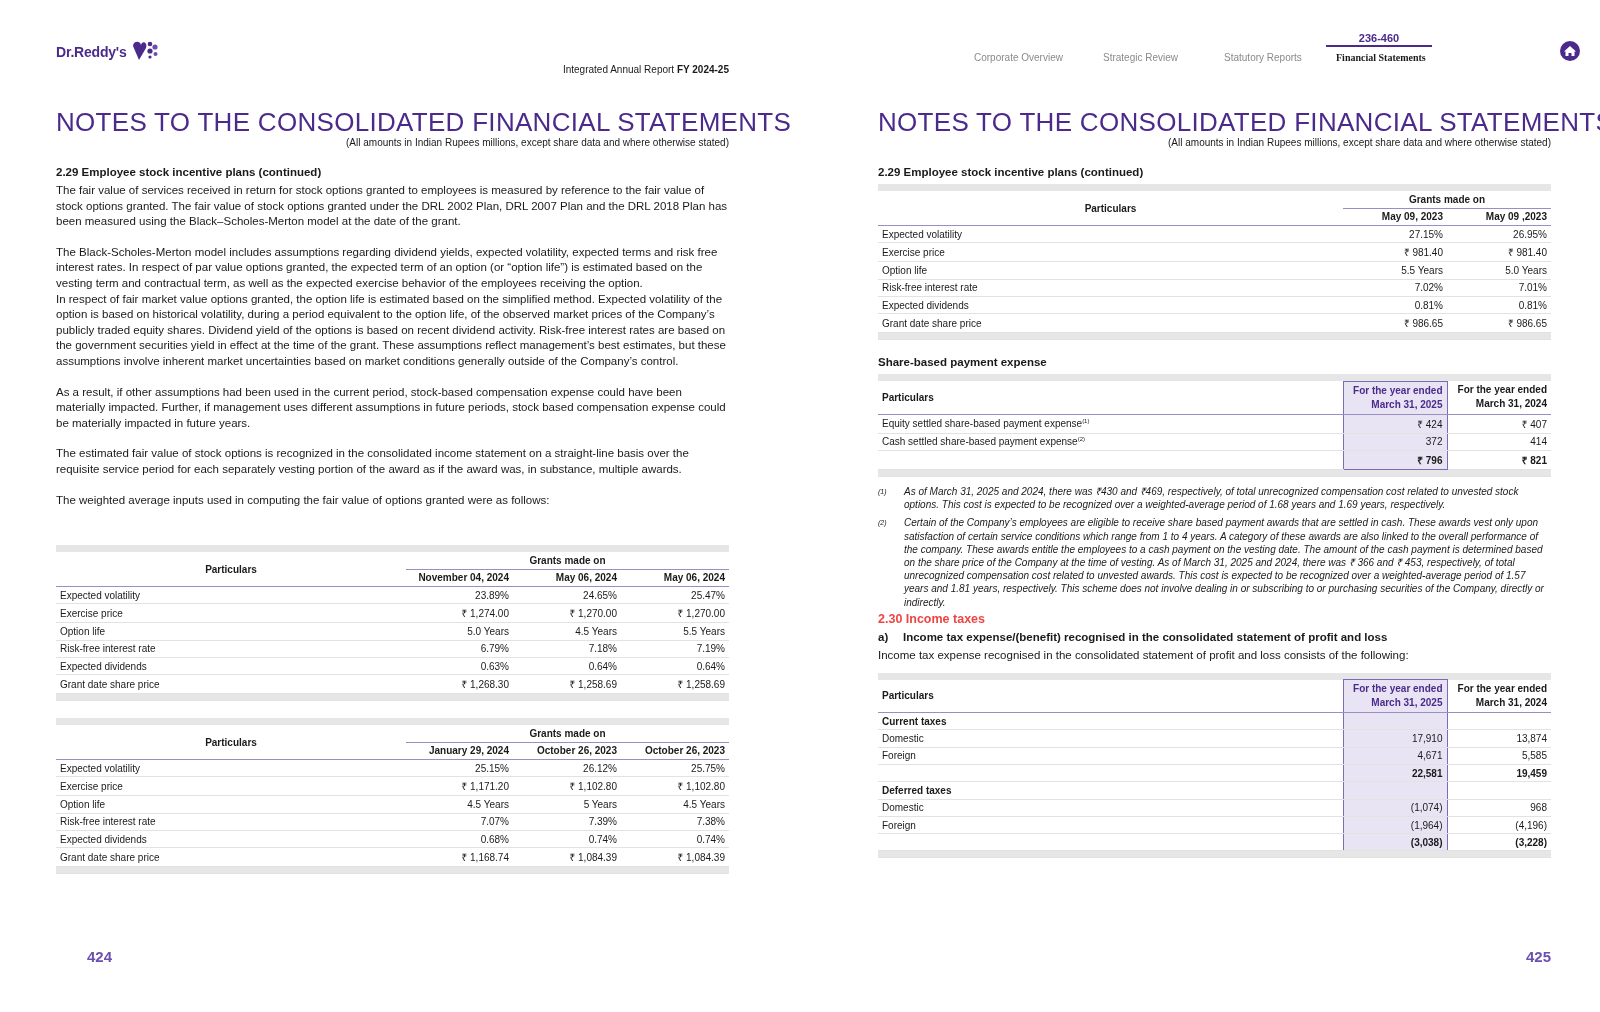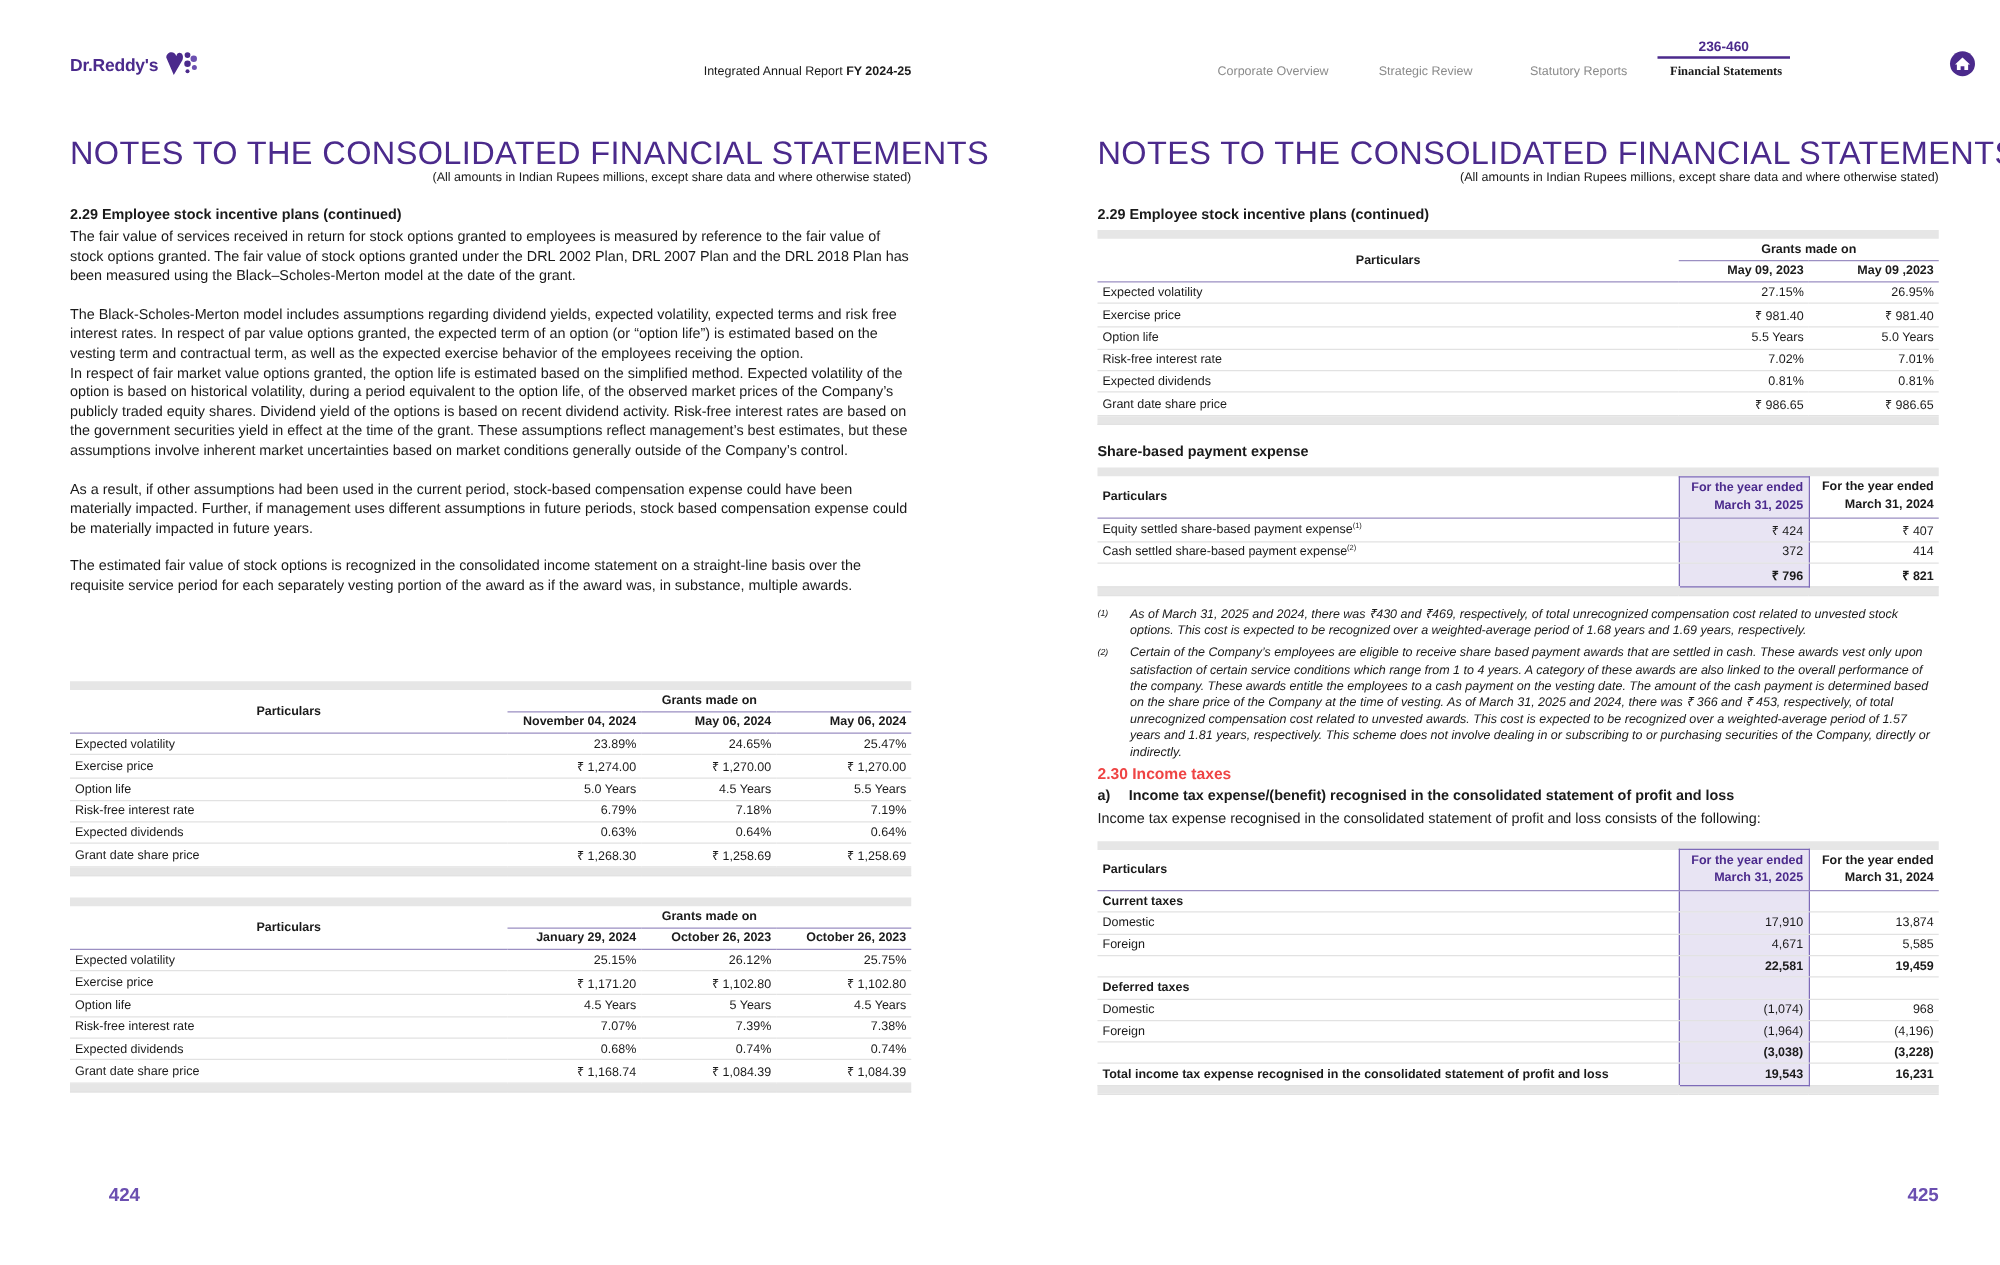--- a/index.html
+++ b/index.html
@@ -4,21 +4,21 @@
 <style>
   * { box-sizing: border-box; margin: 0; padding: 0; }
   html, body { width: 1600px; height: 1012px; background: #ffffff; overflow: hidden; }
   body { font-family: "Liberation Sans", sans-serif; color: #1a1a1a; position: relative; }
   .page { position: absolute; top: 0; height: 1012px; }
   .page.left { left: 56px; width: 673px; }
   .page.right { left: 878px; width: 673px; }
 
   .logo { position: absolute; top: 40px; left: 0; display: flex; align-items: center; gap: 4px; }
   .logo-text { font-size: 14px; font-weight: bold; color: #4b2a8c; letter-spacing: -0.2px; }
-  .report-label { position: absolute; top: 52px; right: 0; font-size: 10px; color: #1a1a1a; padding-left: 34px; }
+  .report-label { position: absolute; top: 64px; right: 0; font-size: 10px; color: #1a1a1a; padding-left: 34px; }
   .report-label b { font-weight: bold; }
 
   .nav { position: absolute; top: 32px; left: 0; width: 673px; height: 40px; }
   .nav-item { position: absolute; top: 20px; font-size: 10px; color: #8a8a8a; cursor: pointer; }
   .nav-item.active { color: #1a1a1a; font-weight: bold; font-family: Liberation Serif, serif; }
   .nav-range { position: absolute; top: 0; font-size: 11px; font-weight: bold; color: #4b2a8c; text-align: center; width: 106px; border-bottom: 2px solid #4b2a8c; padding-bottom: 1px; }
   .home-icon { position: absolute; top: 8px; right: -30px; width: 22px; height: 22px; cursor: pointer; }
 
   .main-title { position: absolute; top: 107px; left: 0; width: 673px; font-size: 26px; color: #4b2a8c; letter-spacing: 0.3px; white-space: nowrap; }
   .subtitle { position: absolute; top: 137px; right: 0; font-size: 10px; color: #1a1a1a; }
@@ -81,20 +81,21 @@
 
   <div class="block" style="top:166px;">
     <div class="section-heading">2.29  Employee stock incentive plans (continued)</div>
     <p class="para">The fair value of services received in return for stock options granted to employees is measured by reference to the fair value of stock options granted. The fair value of stock options granted under the DRL 2002 Plan, DRL 2007 Plan and the DRL 2018 Plan has been measured using the Black–Scholes-Merton model at the date of the grant.</p>
     <p class="para gap">
       <span>The Black-Scholes-Merton model includes assumptions regarding dividend yields, expected volatility, expected terms and risk free interest rates. In respect of par value options granted, the expected term of an option (or “option life”) is estimated based on the vesting term and contractual term, as well as the expected exercise behavior of the employees receiving the option.</span>
       <span style="display:block">In respect of fair market value options granted, the option life is estimated based on the simplified method. Expected volatility of the option is based on historical volatility, during a period equivalent to the option life, of the observed market prices of the Company’s publicly traded equity shares. Dividend yield of the options is based on recent dividend activity. Risk-free interest rates are based on the government securities yield in effect at the time of the grant. These assumptions reflect management’s best estimates, but these assumptions involve inherent market uncertainties based on market conditions generally outside of the Company’s control.</span>
     </p>
     <p class="para gap">As a result, if other assumptions had been used in the current period, stock-based compensation expense could have been materially impacted. Further, if management uses different assumptions in future periods, stock based compensation expense could be materially impacted in future years.</p>
     <p class="para gap">The estimated fair value of stock options is recognized in the consolidated income statement on a straight-line basis over the requisite service period for each separately vesting portion of the award as if the award was, in substance, multiple awards.</p>
+    <p class="para gap">The weighted average inputs used in computing the fair value of options granted were as follows:</p>
   </div>
 
   <div class="block" style="top:545px;">
     <table class="fin">
       <colgroup>
           <col style="width:350px">
           <col style="width:107px">
           <col style="width:108px">
           <col style="width:108px">
         </colgroup>
@@ -424,25 +425,20 @@
         <tr>
             <td>Foreign</td>
             <td class="num hl">(1,964)</td>
             <td class="num">(4,196)</td>
           </tr>
         <tr>
             <td></td>
             <td class="num bold hl">(3,038)</td>
             <td class="num bold">(3,228)</td>
           </tr>
-        <tr class="total">
-            <td class="bold">Total income tax expense recognised in the consolidated statement of profit and loss</td>
-            <td class="num bold hl hl-bot">19,543</td>
-            <td class="num bold">16,231</td>
-          </tr>
         <tr class="band">
             <td colspan="3"></td>
           </tr>
       </tbody>
     </table>
   </div>
 
   <div class="page-num" style="right:0;">425</div>
 </div>
 

